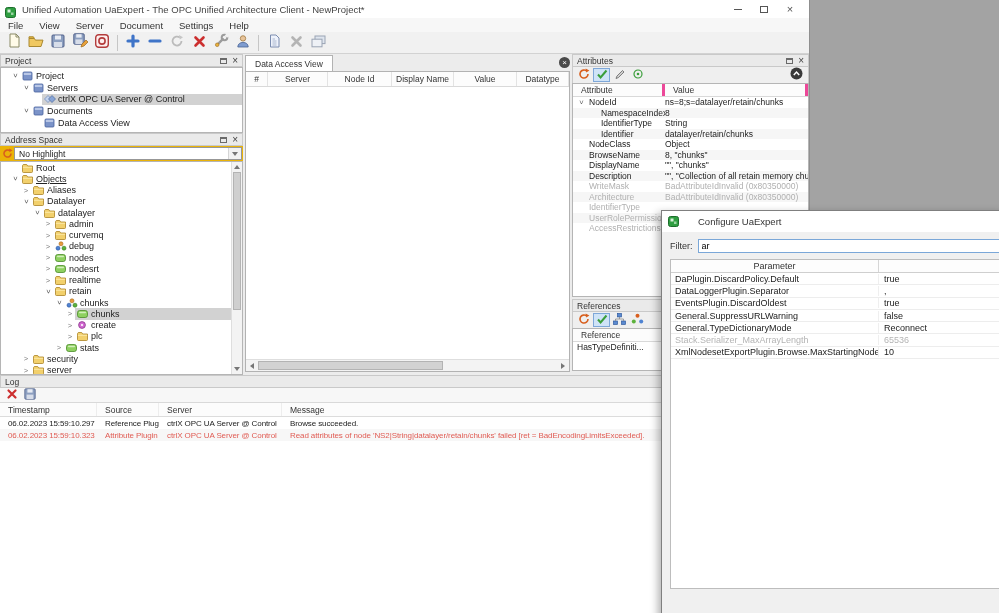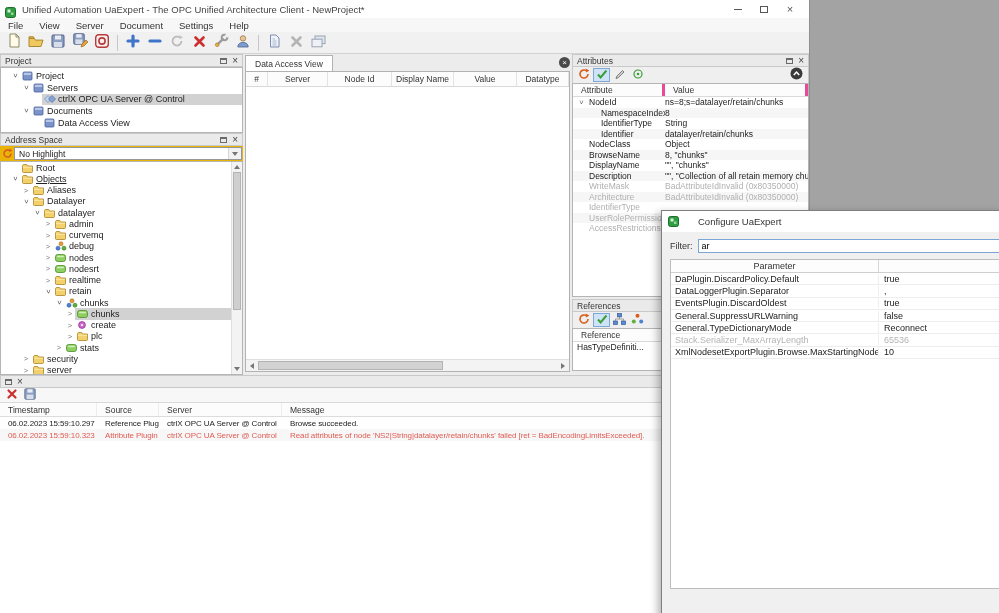--- a/index.html
+++ b/index.html
@@ -702,20 +702,21 @@
         </div>
       <div id="ref-rows">
           <div class="rrow">
             <span class="rc0">HasTypeDefiniti...</span>
             <span class="rc1">BaseVa...</span>
           </div>
         </div>
     </div>
 
     <div class="phdr log-hdr">
+      <span class="pht">Log</span>
       <span class="ph-float"></span>
       <span class="ph-x">×</span>
     </div>
     <div class="log-tb">
       <span class="sbtn">
           <span><svg width="12" height="12">
               <path d="M2.5 2.5l7 7M9.5 2.5l-7 7" stroke="#cc2f2f" stroke-width="2.2" stroke-linecap="round"></path>
             </svg></span>
         </span>
       <span class="sbtn">

